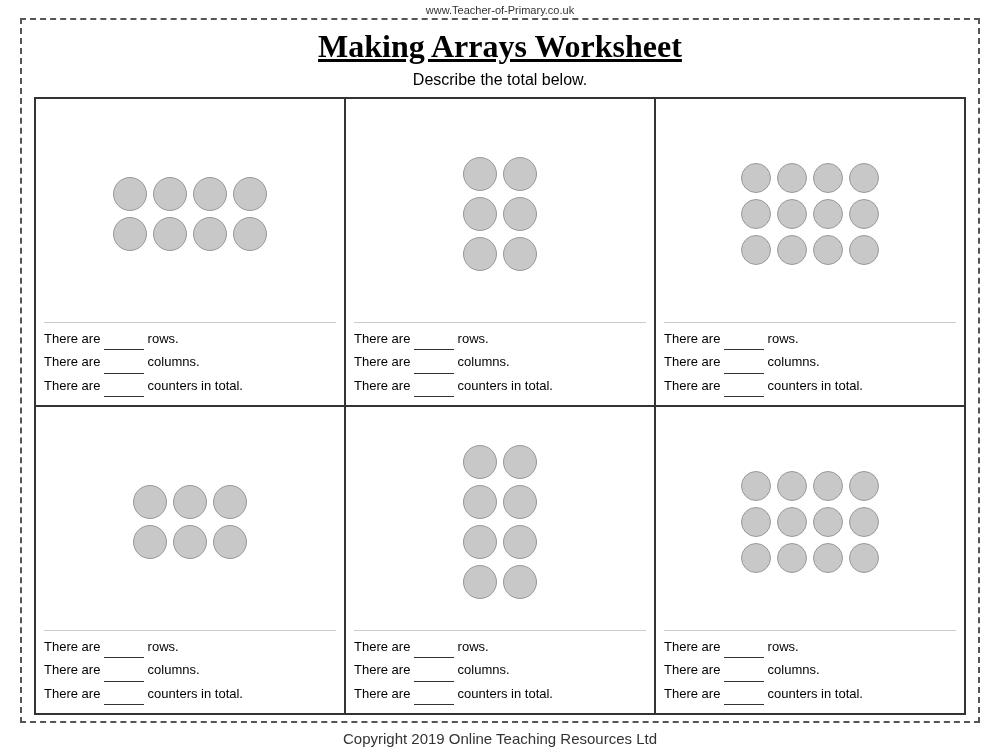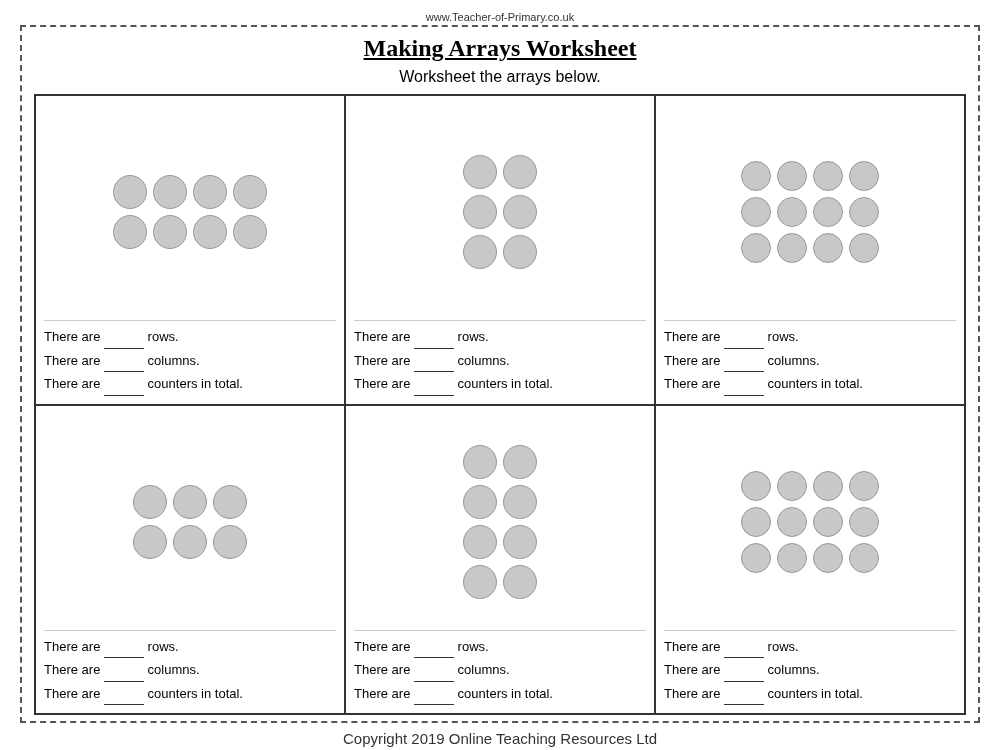--- a/index.html
+++ b/index.html
@@ -13,35 +13,34 @@
       flex-direction: column;
       align-items: center;
       overflow: hidden;
     }
 
     .website-url {
       font-size: 11px;
       color: #333;
       padding: 4px 0 2px 0;
       text-align: right;
-      margin-top: 7px;
     }
 
     .outer-border {
       border: 2px dashed #555;
       width: 960px;
       flex: 1;
       display: flex;
       flex-direction: column;
       padding: 8px 12px 6px 12px;
       margin-bottom: 4px;
     }
 
     .page-title {
-      font-size: 24px;
+      font-size: 32px;
       font-weight: bold;
       text-decoration: underline;
       text-align: center;
       font-family: 'Georgia', serif;
       margin-bottom: 6px;
     }
 
     .subtitle {
       font-size: 16px;
       text-align: center;
@@ -113,21 +112,21 @@
       padding: 3px 0;
     }
   </style>
 </head>
 <body>
 
 <div class="website-url">www.Teacher-of-Primary.co.uk</div>
 
 <div class="outer-border">
   <div class="page-title">Making Arrays Worksheet</div>
-  <div class="subtitle">Worksheet the arrays below.</div>
+  <div class="subtitle">Describe the total below.</div>
 
   <div class="grid-container" id="grid">
 
   <div class="cell">
         <div class="array-area">
           <div class="dot-grid" style="grid-template-columns: repeat(4, 34px);">
             <div class="dot"></div>
             <div class="dot"></div>
             <div class="dot"></div>
             <div class="dot"></div>

